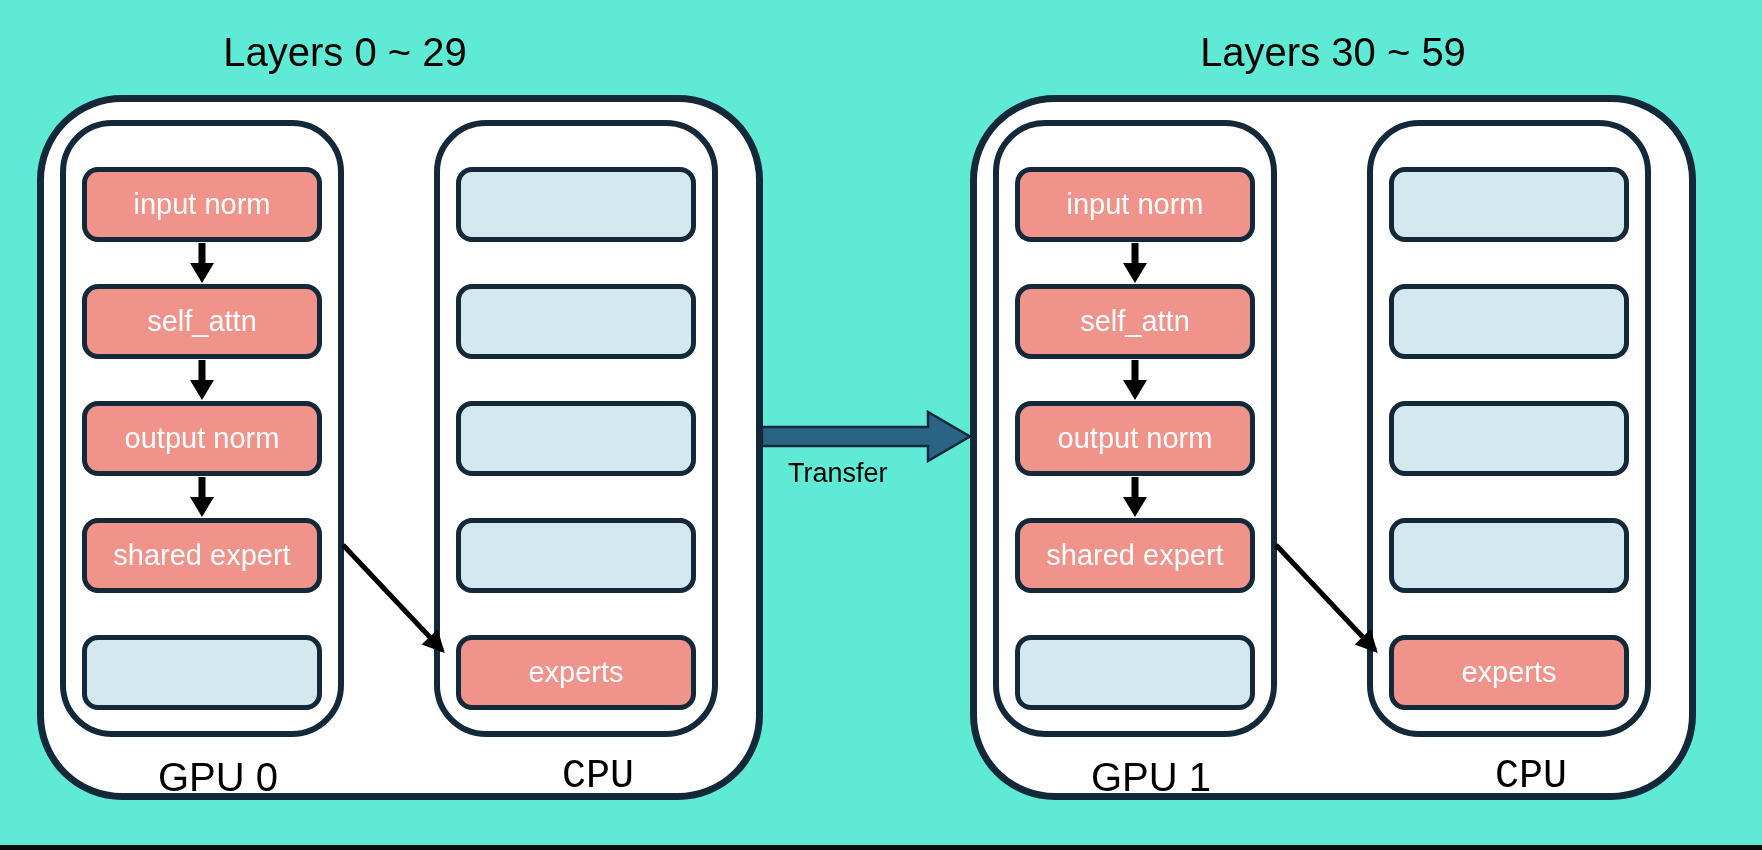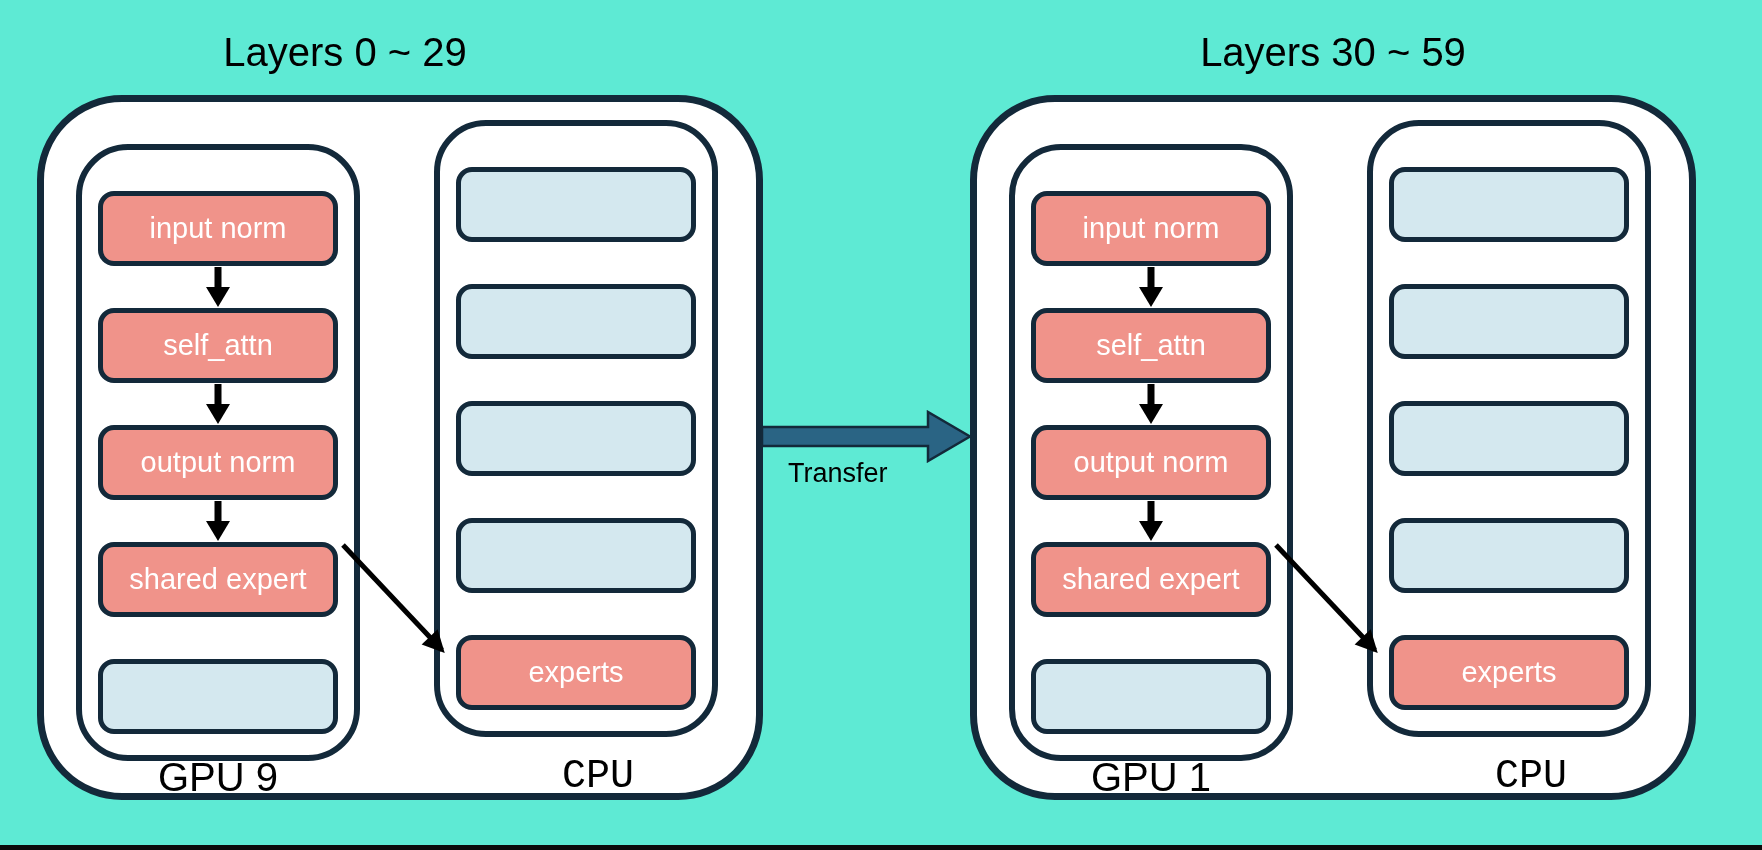--- a/index.html
+++ b/index.html
@@ -26,21 +26,21 @@
   #group0 .group-title{transform:translateX(-55px);}
   .outer{
     position:absolute;top:95px;left:0;width:726px;height:705px;box-sizing:border-box;
     border:7px solid var(--ink);border-radius:85px;background:#ffffff;
   }
   .column{
     position:absolute;top:18px;width:284px;height:617px;box-sizing:border-box;
     border:6px solid var(--ink);border-radius:52px;background:#ffffff;
     display:flex;flex-direction:column;align-items:center;padding-top:41px;
   }
-  .col-gpu{left:32px;margin-top:24px;}
+  .col-gpu{left:16px;}
   .col-cpu{left:390px;text-align:center;}
   .box{
     flex:none;width:240px;height:75px;box-sizing:border-box;
     border:5px solid var(--ink);border-radius:16px;
     display:flex;align-items:center;justify-content:center;
     font-size:29px;color:var(--box-text);white-space:nowrap;
   }
   .box.salmon{background:var(--gpu-fill);}
   .box.blue{background:var(--cpu-fill);}
   .slot{flex:none;height:42px;display:flex;align-items:center;justify-content:center;}
@@ -128,21 +128,21 @@
 
       <svg class="offload-svg" width="712" height="691" viewBox="0 0 712 691">
         <defs>
           <marker id="ah0" markerUnits="userSpaceOnUse" markerWidth="26" markerHeight="26" refX="20" refY="13" orient="auto">
             <path d="M2,2 L24,13 L2,24 z" fill="#000"></path>
           </marker>
         </defs>
         <line x1="299" y1="443" x2="398" y2="548" stroke="#000" stroke-width="5" marker-end="url(#ah0)"></line>
       </svg>
 
-      <div class="col-label gpu">GPU 9</div>
+      <div class="col-label gpu">GPU 0</div>
       <div class="col-label cpu">CPU</div>
     </div>
   </div>
 
   <div class="group" id="group1">
     <div class="group-title">Layers 30 ~ 59</div>
     <div class="outer">
 
       <div class="column col-gpu">
         <div class="box salmon">

